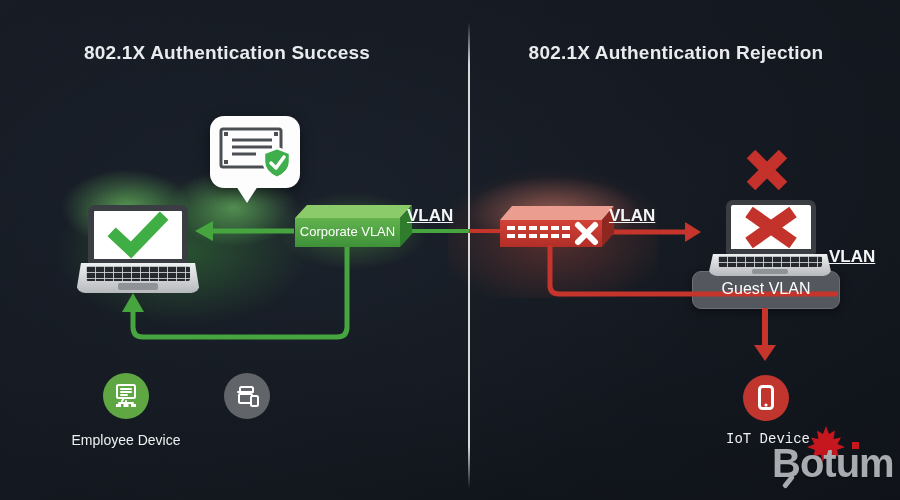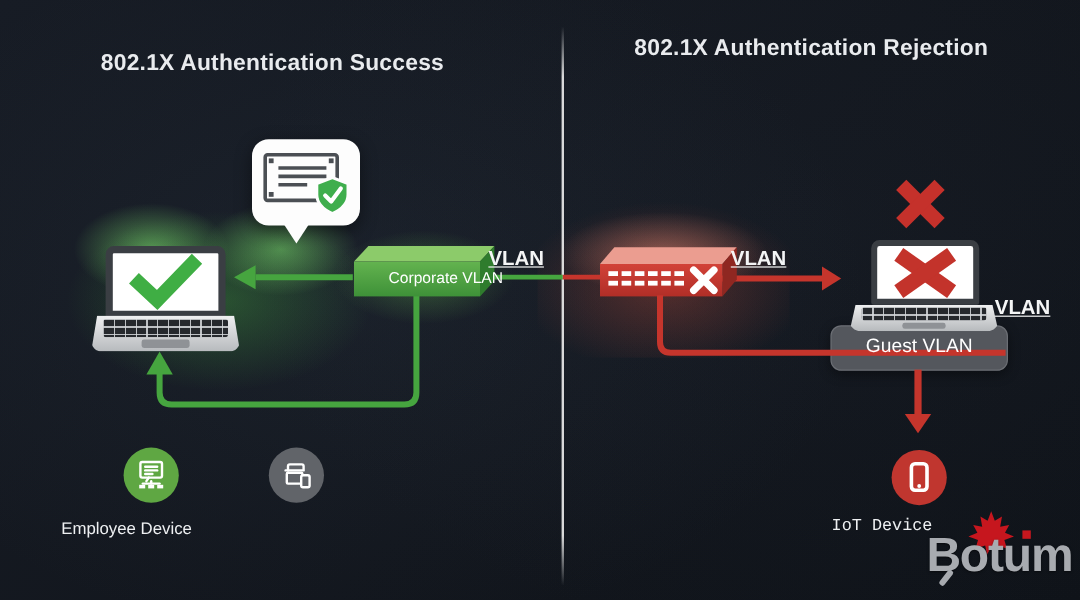--- a/index.html
+++ b/index.html
@@ -52,37 +52,37 @@
     border-radius:2px;}
   .trackpad{background:#8f9296;border-radius:2px;}
   
   .node-label{font-size:13px;font-weight:400;color:#ffffff;text-align:center;}
   .vlan-label{font-size:17px;font-weight:700;color:#f4f5f6;text-decoration:underline;}
   .guest-box{left:692px;top:271px;width:148px;height:38px;background:#54575d;border:1px solid #6b6e74;
     border-radius:9px;box-sizing:border-box;box-shadow:0 3px 10px rgba(0,0,0,0.4);}
   .guest-label{left:692px;top:280px;width:148px;text-align:center;font-size:16px;color:#fff;z-index:7;}
   
   .circle{width:46px;height:46px;border-radius:50%;display:flex;align-items:center;justify-content:center;}
-  .dev-label{font-size:14px;color:#eef0f2;width:150px;}
+  .dev-label{font-size:14px;color:#eef0f2;text-align:center;width:150px;}
   
   .logo{left:762px;top:441px;width:135px;height:48px;}
   .logo-text{position:absolute;left:0;top:0;font-size:40px;font-weight:700;color:#a8abb0;
     letter-spacing:-1px;line-height:44px;text-shadow:0 1px 2px rgba(0,0,0,0.5);margin-left:10px;}
   .magnifier-handle{position:absolute;left:24px;top:33px;width:5px;height:15px;background:#a8abb0;
     border-radius:2px;transform:rotate(38deg);}
   .logo-dot{position:absolute;left:90px;top:1px;width:7px;height:7px;background:#c6171e;}
   .z1{z-index:1}.z2{z-index:2}.z3{z-index:3}.z4{z-index:4}.z5{z-index:5}.z6{z-index:6}.z8{z-index:8}
 </style>
 </head>
 <body>
 
 <div class="scene">
 
   <div class="abs title" style="left:62px;top:42px;width:330px;">802.1X Authentication Success</div>
-  <div class="abs title" style="left:511px;top:30px;width:330px;">802.1X Authentication Rejection</div>
+  <div class="abs title" style="left:511px;top:42px;width:330px;">802.1X Authentication Rejection</div>
 
   <div class="abs divider z2"></div>
 
   <div class="abs glow-green z1"></div>
   <div class="abs glow-green-box z1"></div>
   <div class="abs glow-red z1"></div>
 
   <svg class="abs lines z3" width="900" height="500" viewBox="0 0 900 500">
 
     <g>
@@ -139,21 +139,21 @@
         <linearGradient id="gg" x1="0" y1="0" x2="0" y2="1">
           <stop offset="0" stop-color="#63b34f"></stop>
             <stop offset="1" stop-color="#3e9138"></stop>
         </linearGradient>
       </defs>
       <polygon points="5,18 17,5 122,5 110,18" fill="#8ccb6a"></polygon>
       <polygon points="110,18 122,5 122,34 110,47" fill="#2f7c2d"></polygon>
       <rect x="5" y="18" width="105" height="29" fill="url(#gg)"></rect>
     </svg>
   </div>
-  <div class="abs node-label z5" style="left:293px;top:224px;width:109px;margin-left:24px;">Corporate VLAN</div>
+  <div class="abs node-label z5" style="left:293px;top:224px;width:109px;">Corporate VLAN</div>
   <div class="abs vlan-label z5" style="left:407px;top:206px;">VLAN</div>
 
   <div class="abs z4" style="left:495px;top:200px;width:130px;height:52px;">
     <svg width="130" height="52" viewBox="0 0 130 52">
       <defs>
         <linearGradient id="gr" x1="0" y1="0" x2="0" y2="1">
           <stop offset="0" stop-color="#d24238"></stop>
             <stop offset="1" stop-color="#b12e27"></stop>
         </linearGradient>
       </defs>

